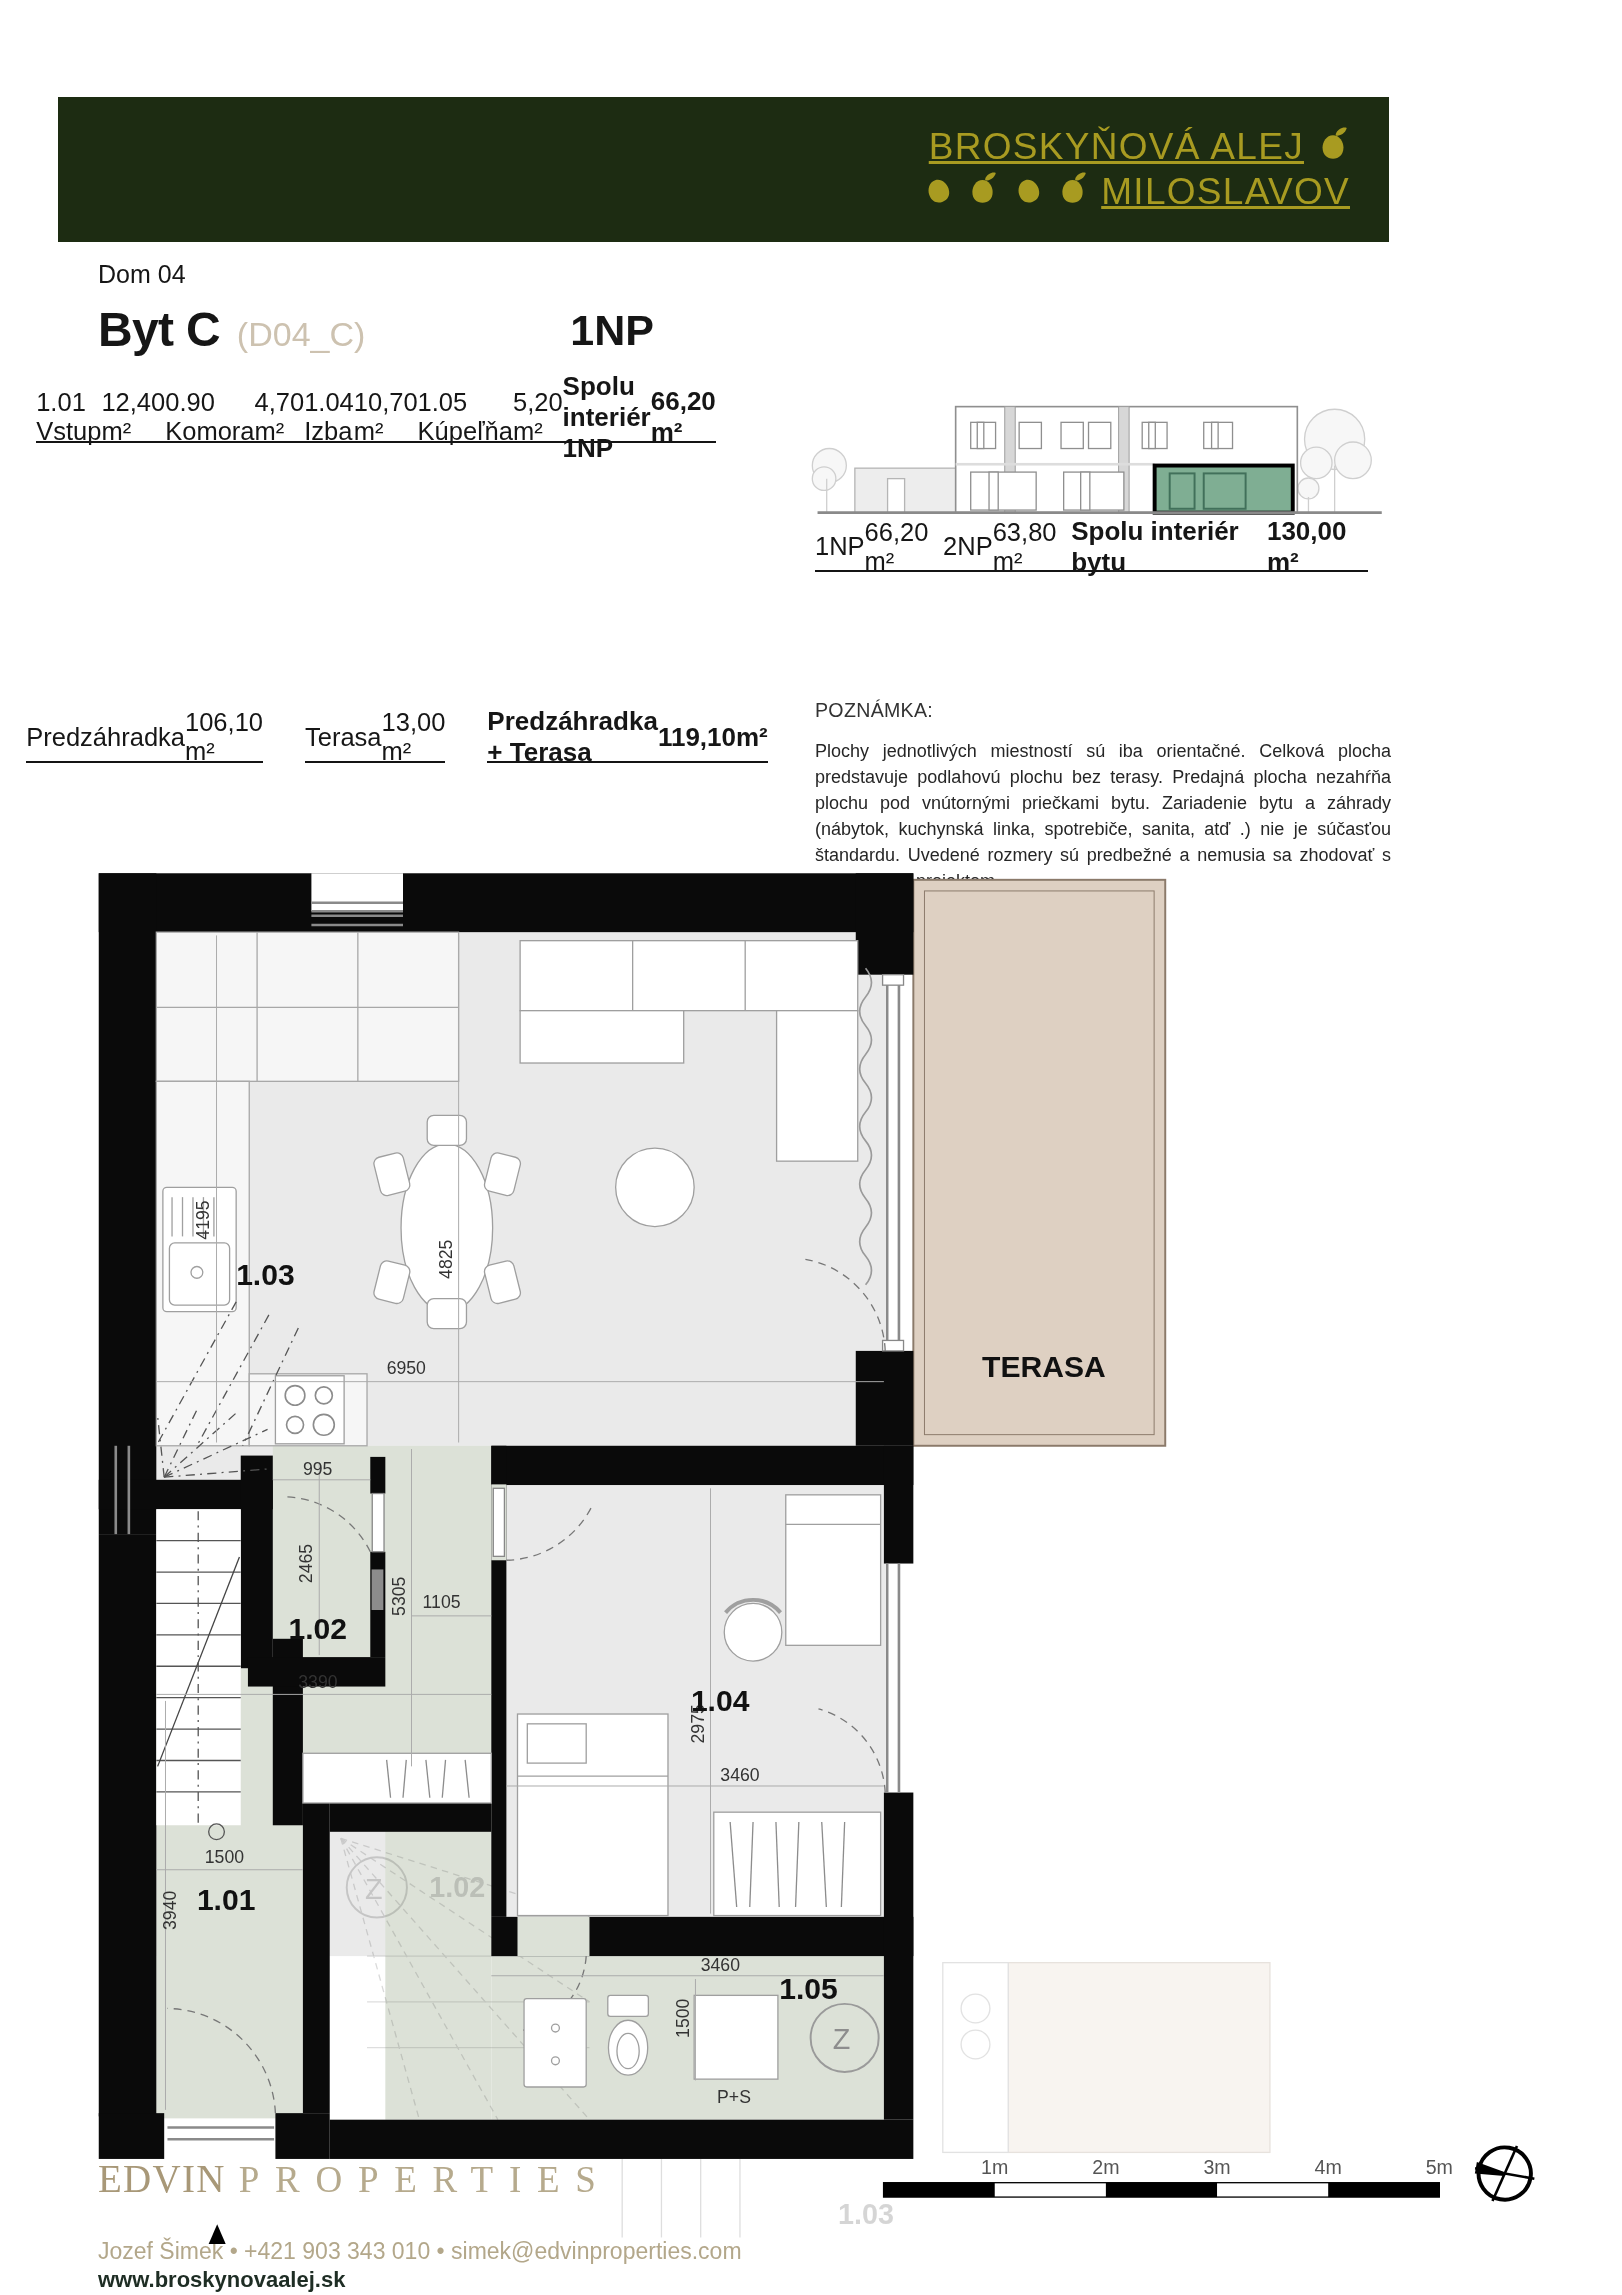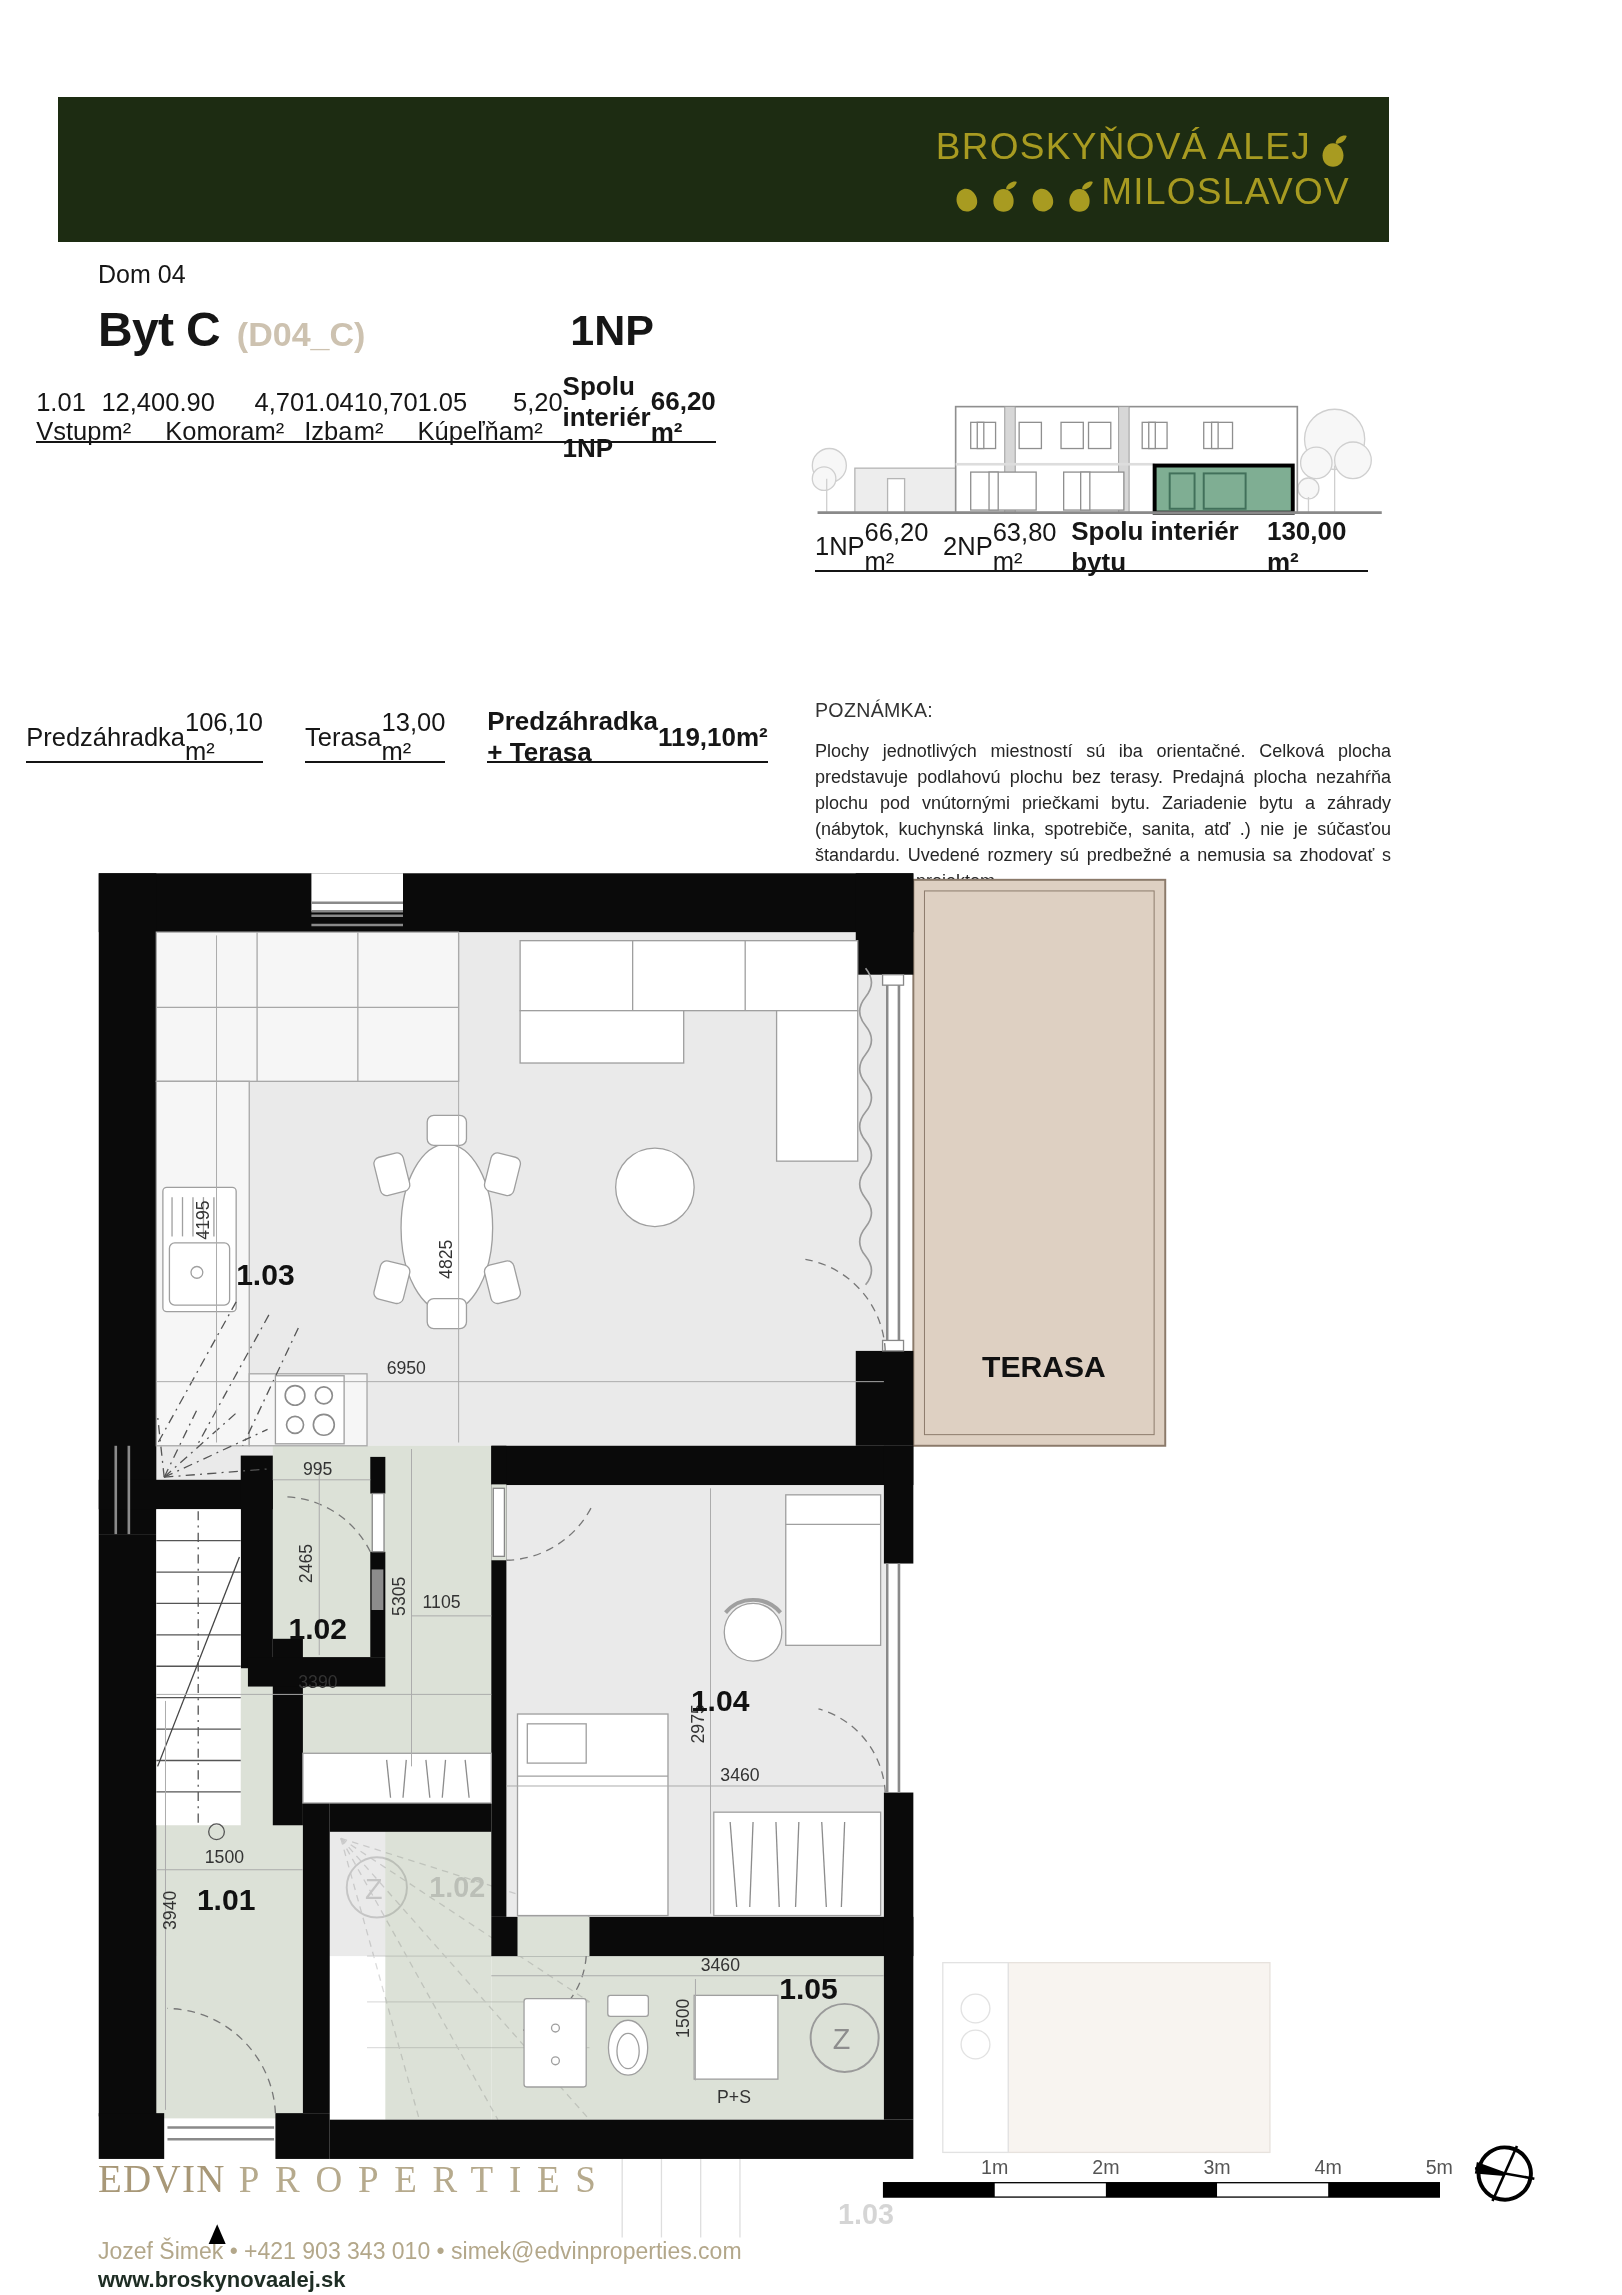--- a/index.html
+++ b/index.html
@@ -1,27 +1,27 @@
 <!DOCTYPE html>
 <html style="font-size:10.5px"><head>
 <meta charset="utf-8">
 <style>
   html,body{margin:0;padding:0;background:#fff;}
   body{width:1623px;height:2295px;position:relative;font-family:"Liberation Sans",sans-serif;color:#161616;overflow:hidden;}
   .abs{position:absolute;}
   
   .header{left:58px;top:97px;width:1331px;height:145px;display:flex;align-items:center;justify-content:flex-end;}
   .logo{display:flex;flex-direction:column;align-items:flex-end;gap:3.9px;padding-right:39px;}
-  .logo-line{display:flex;align-items:flex-end;gap:5px;font-size:37px;letter-spacing:1.3px;font-weight:400;}
+  .logo-line{display:flex;align-items:flex-start;gap:12px;font-size:37px;letter-spacing:1.3px;font-weight:400;text-decoration:underline;}
   .fruit{display:inline-block;}
   
   .domlabel{left:98px;top:260px;font-size:25px;}
   .title{left:98px;top:302px;display:flex;align-items:baseline;gap:17px;}
   .title .byt{font-size:48px;font-weight:700;letter-spacing:-0.7px;}
-  .title .code{font-size:34px;font-weight:700;}
+  .title .code{font-size:34px;font-weight:400;}
   .floorbig{left:458px;top:306px;width:196px;text-align:right;font-size:43px;font-weight:700;}
   
   .tbl{display:flex;flex-direction:row;justify-content:center;}
   .trow{display:flex;justify-content:space-between;align-items:center;border-bottom:2px solid #141414;font-size:25.5px;}
   .trow.bold{font-weight:700;font-size:26px;}
   .lefttbl{left:98px;top:393px;width:556px;}
   .lefttbl .trow{height:48px;}
   .lefttbl2{left:98px;top:713px;width:556px;}
   .lefttbl2 .trow{height:48px;margin-left:42px;}
   .righttbl{left:815px;top:523px;width:553px;}

